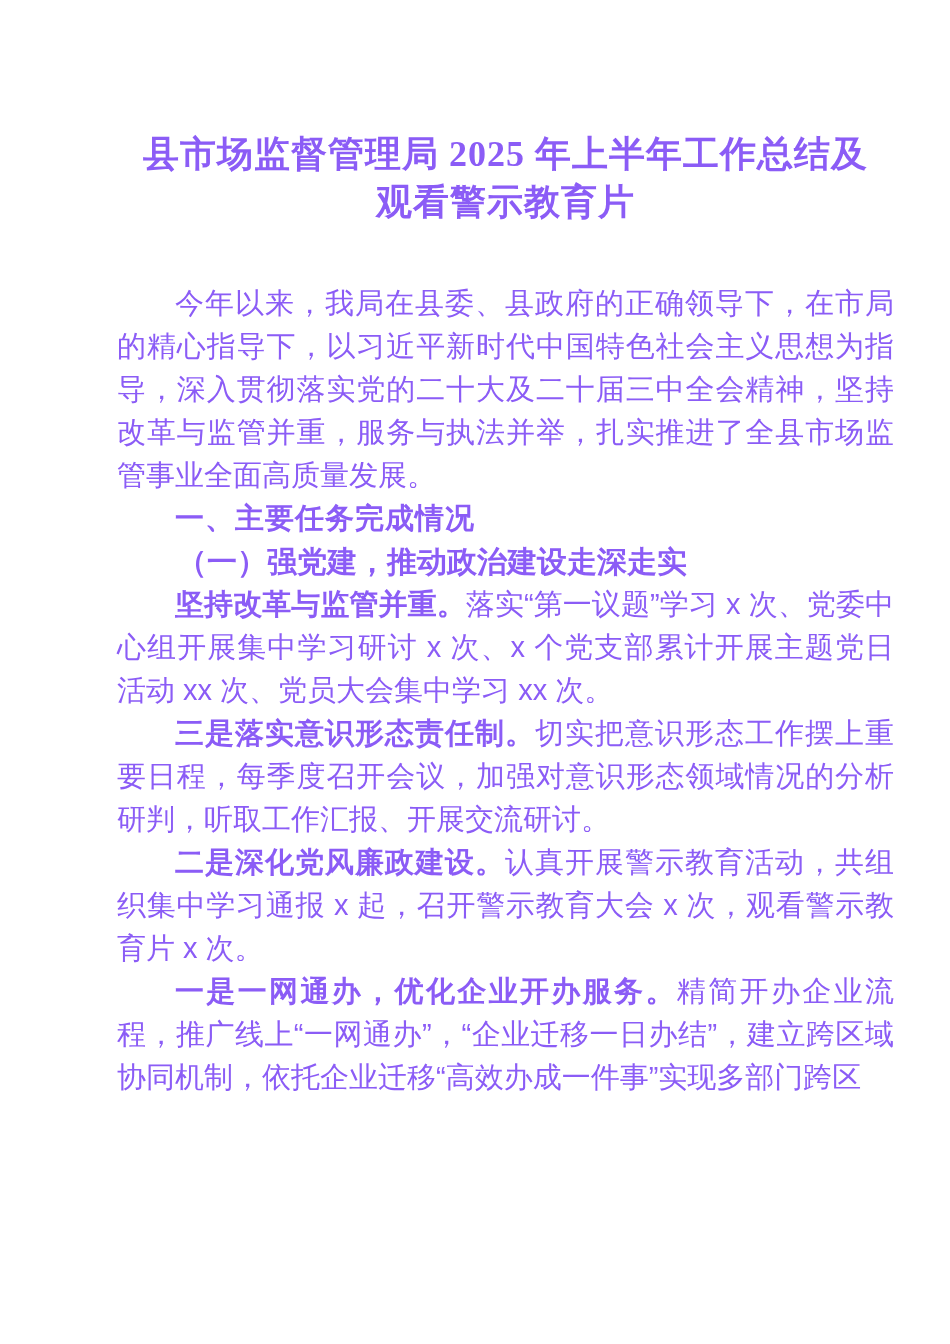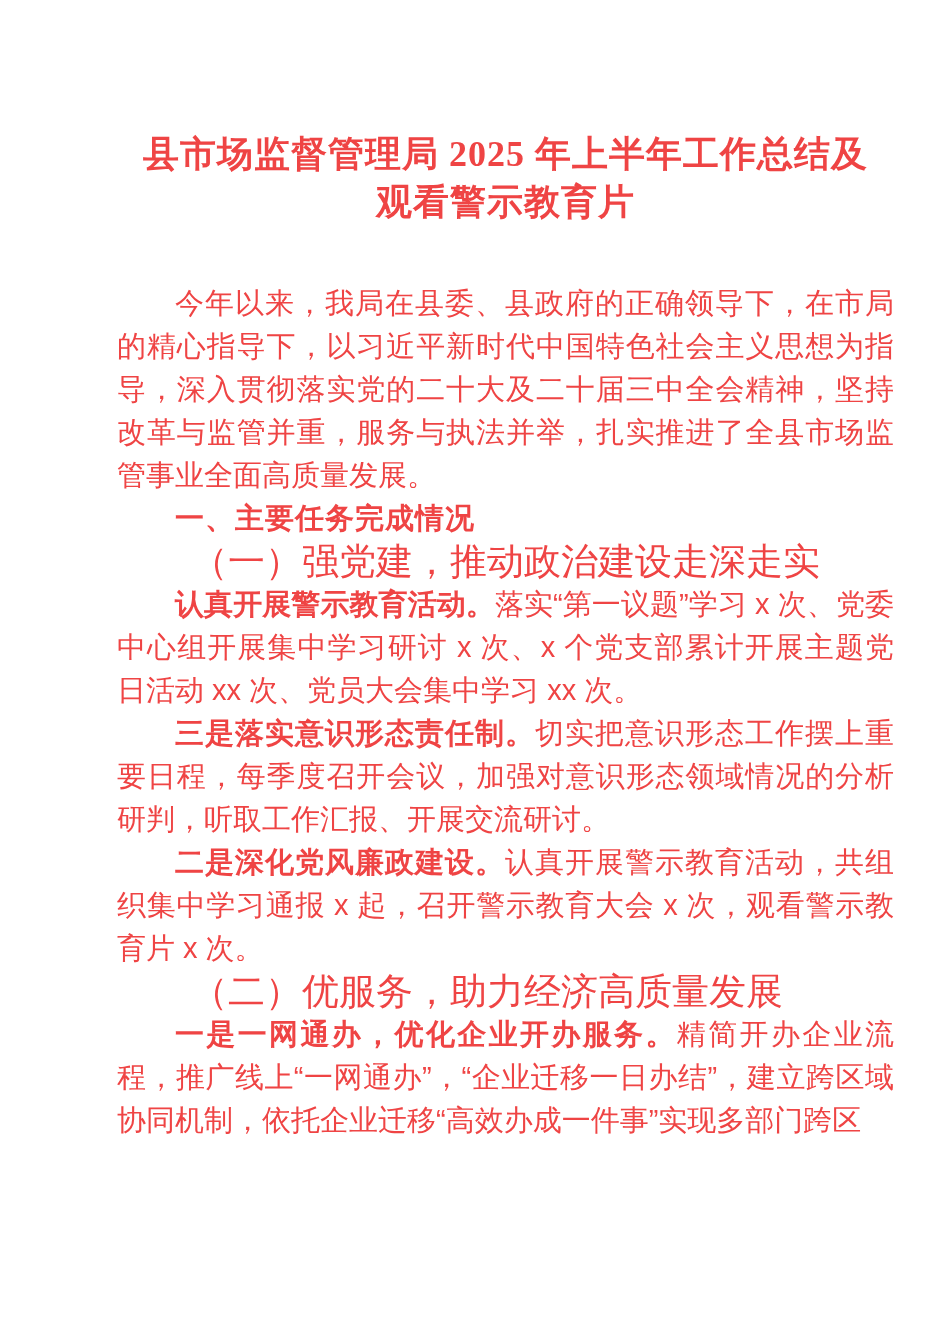--- a/index.html
+++ b/index.html
@@ -5,21 +5,21 @@
   html, body {
     margin: 0;
     padding: 0;
     background: #ffffff;
   }
   .page {
     position: relative;
     width: 950px;
     height: 1344px;
     background: #ffffff;
-    color: #ef4444;
+    color: #8b5cf6;
     box-sizing: border-box;
     padding: 130px 56px 0 117px;
     overflow: hidden;
     font-family: "Liberation Serif", "DejaVu Serif", serif;
   }
   .doc-title {
     margin: 0 0 56px 0;
     font-size: 36px;
     line-height: 48px;
     font-weight: bold;
@@ -42,43 +42,42 @@
     margin: 0;
     font-size: 29px;
     line-height: 43px;
     font-weight: bold;
     text-indent: 2em;
     font-family: "Liberation Sans", "DejaVu Sans", sans-serif;
     letter-spacing: 1px;
   }
   .heading-2 {
     margin: 0;
-    font-size: 37px;
+    font-size: 30px;
     line-height: 43px;
-    font-weight: normal;
+    font-weight: bold;
     text-indent: 2em;
     font-family: "Liberation Serif", "DejaVu Serif", serif;
   }
 </style>
 </head>
 <body>
 
 <div class="page">
 
   <h1 class="doc-title"><span>县市场监督管理局 2025 年上半年工作总结及</span><br><span>观看警示教育片</span></h1>
 
   <p class="body-para">今年以来，我局在县委、县政府的正确领导下，在市局的精心指导下，以习近平新时代中国特色社会主义思想为指导，深入贯彻落实党的二十大及二十届三中全会精神，坚持改革与监管并重，服务与执法并举，扎实推进了全县市场监管事业全面高质量发展。</p>
 
   <h2 class="heading-1">一、主要任务完成情况</h2>
 
   <h3 class="heading-2">（一）强党建，推动政治建设走深走实</h3>
 
-  <p class="body-para"><span class="lead">认真开展警示教育活动。</span><span>落实“第一议题”学习 x 次、党委中心组开展集中学习研讨 x 次、x 个党支部累计开展主题党日活动 xx 次、党员大会集中学习 xx 次。</span></p>
+  <p class="body-para"><span class="lead">坚持改革与监管并重。</span><span>落实“第一议题”学习 x 次、党委中心组开展集中学习研讨 x 次、x 个党支部累计开展主题党日活动 xx 次、党员大会集中学习 xx 次。</span></p>
 
   <p class="body-para"><span class="lead">三是落实意识形态责任制。</span><span>切实把意识形态工作摆上重要日程，每季度召开会议，加强对意识形态领域情况的分析研判，听取工作汇报、开展交流研讨。</span></p>
 
   <p class="body-para"><span class="lead">二是深化党风廉政建设。</span><span>认真开展警示教育活动，共组织集中学习通报 x 起，召开警示教育大会 x 次，观看警示教育片 x 次。</span></p>
 
-  <h3 class="heading-2">（二）优服务，助力经济高质量发展</h3>
 
   <p class="body-para"><span class="lead">一是一网通办，优化企业开办服务。</span><span>精简开办企业流程，推广线上“一网通办”，“企业迁移一日办结”，建立跨区域协同机制，依托企业迁移“高效办成一件事”实现多部门跨区</span></p>
 
 </div>
 
 </body></html>

